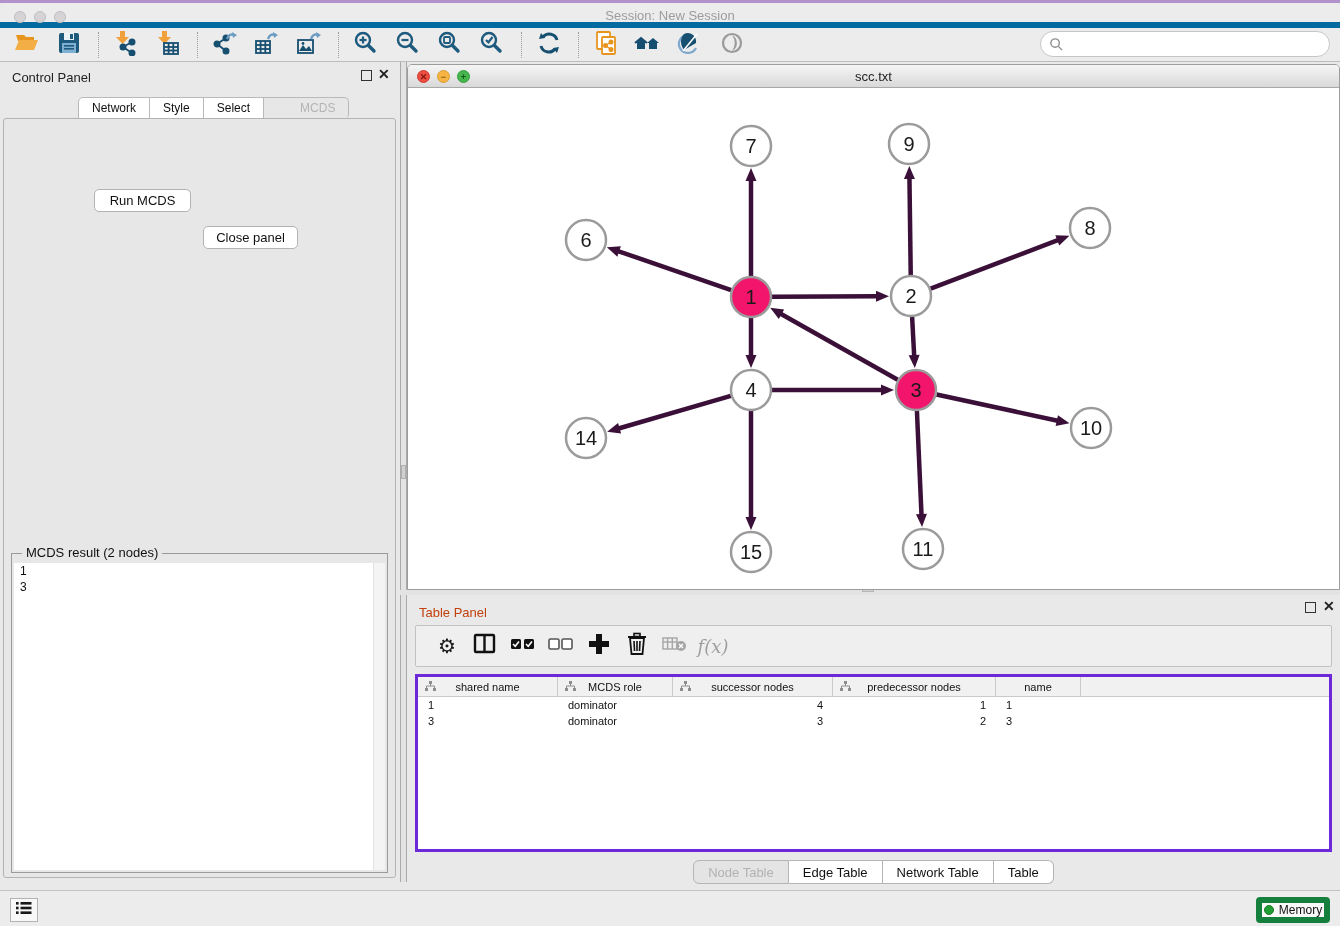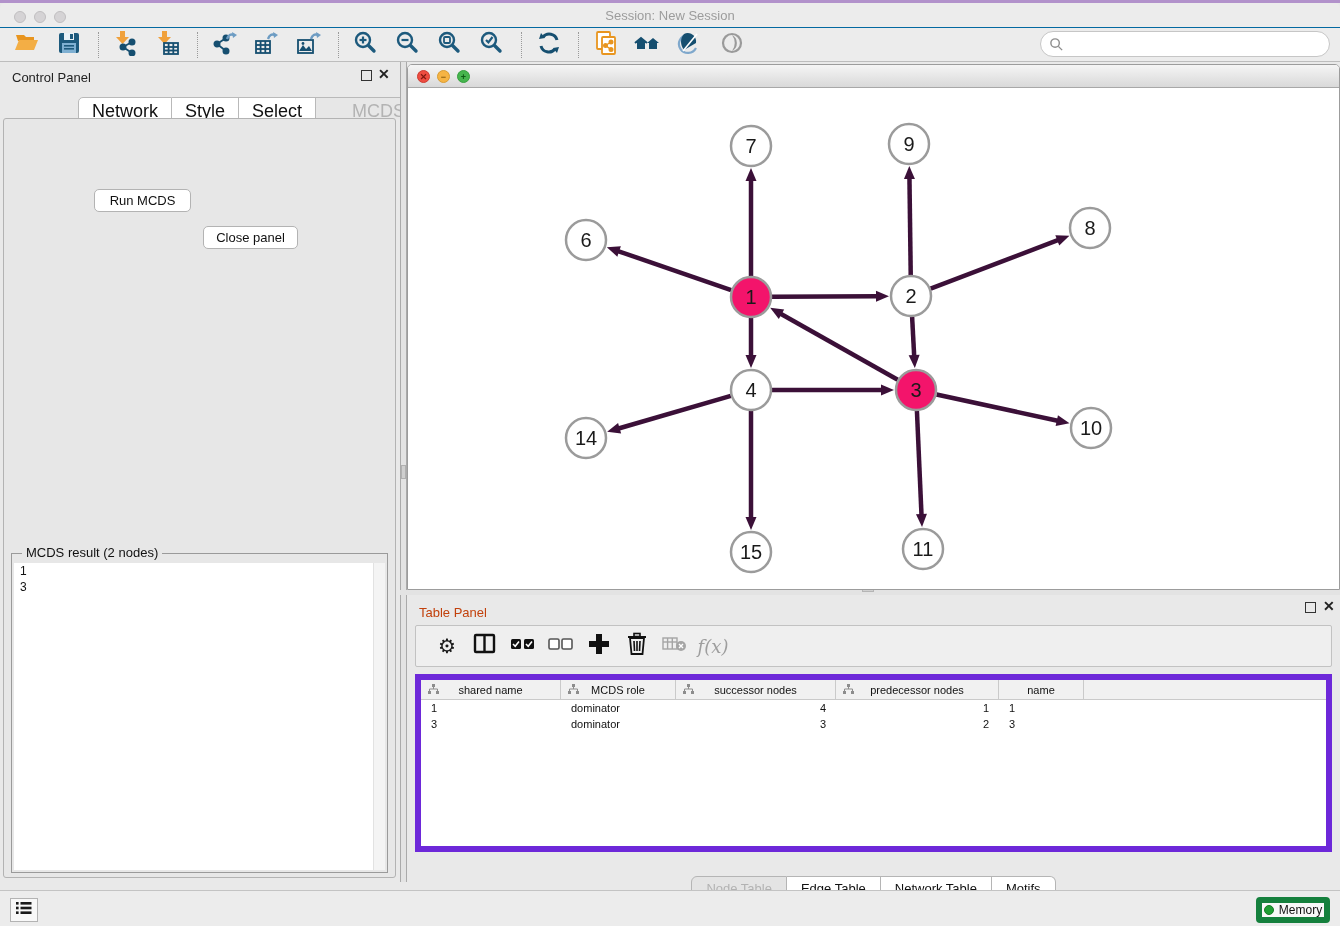--- a/index.html
+++ b/index.html
@@ -9,21 +9,21 @@
     background:#e9e9e9; position:relative; overflow:hidden;
     -webkit-font-smoothing:antialiased;
   }
   .abs { position:absolute; }
 
   
   #desktop-edge { top:0; left:0; width:1340px; height:3px; background:#b292cb; }
 
   
   #titlebar { top:3px; left:0; width:1340px; height:25px; background:#ececec;
-    border-bottom:1px solid #0369a1; border-radius:5px 5px 0 0; }
+    border-bottom:6px solid #0369a1; border-radius:5px 5px 0 0; }
   .tl-dot { width:12px; height:12px; border-radius:50%; background:#d5d3d5;
     border:1px solid #c0bec0; display:inline-block; margin-right:8px; }
   #titlebar .dots { position:absolute; left:14px; top:6px; }
   #titlebar .title { position:absolute; left:0; right:0; top:5px; text-align:center;
     font-size:13px; color:#9c9c9c; }
 
   
   #toolbar { top:28px; left:0; width:1340px; height:34px; background:#ececec;
     border-bottom:1px solid #bdbdbd; display:flex; align-items:center; padding-left:12px; }
   .tb-btn { width:30px; height:28px; display:flex; align-items:center; justify-content:center;
@@ -33,21 +33,21 @@
     background:#fff; border:1px solid #c6c6c6; border-radius:13px; display:flex; align-items:center; }
   #toolbar-search svg { margin-left:8px; }
   #toolbar-search input { border:none; outline:none; flex:1; font-size:13px; background:transparent; padding:0 8px 0 4px; }
 
   
   #control-panel { top:62px; left:0; width:400px; height:820px; background:#e9e9e9; }
   #cp-header { position:absolute; top:8px; left:12px; font-size:13px; color:#222; }
   .panel-float { position:absolute; top:8px; width:11px; height:11px; border:1.5px solid #333; }
   .panel-close { position:absolute; top:5px; font-size:14px; font-weight:bold; color:#222; line-height:14px; }
   #cp-tabs { position:absolute; top:35px; left:78px; display:flex; height:22px; }
-  .cp-tab { padding:3px 13px 0 13px; font-size:18px; background:#fff; border:1px solid #b9b9b9;
+  .cp-tab { padding:3px 13px 0 13px; font-size:12px; background:#fff; border:1px solid #b9b9b9;
     border-left:none; color:#111; }
   .cp-tab:first-child { border-left:1px solid #b9b9b9; border-radius:5px 0 0 0; }
   .cp-tab:last-child { border-radius:0 5px 5px 0; }
   .cp-tab.active { background:#e7e7e7; color:#b3b3b3; border-bottom-color:#e7e7e7;padding-left:36px; }
   #cp-content { position:absolute; top:56px; left:3px; right:4px; bottom:4px;
     background:#e7e7e7; border:1px solid #b3b3b3; border-radius:3px; }
   #cp-opt-label { position:absolute; top:19px; left:0; right:0; text-align:center; font-size:13px; color:#111; }
   #cp-dropdown { position:absolute; top:40px; left:40px; width:312px; height:22px; background:#fff;
     border:1px solid #b3b3b3; border-radius:5px; font-size:13px; display:flex; align-items:center;
     padding-left:12px; color:#111; }
@@ -88,31 +88,31 @@
   #h-grip { position:absolute; left:462px; top:-3px; width:12px; height:5px; background:#d0d0d0; border:1px solid #b5b5b5; }
 
   
   #table-panel { top:595px; left:407px; width:933px; height:295px; background:#e9e9e9; }
   #tp-header { position:absolute; top:10px; left:12px; font-size:13px; color:#c2410c; }
   #tp-toolbar { position:absolute; top:30px; left:8px; width:917px; height:42px; background:#efefef;
     border:1px solid #c2c2c2; border-radius:2px; display:flex; align-items:center; padding-left:16px; }
   .tp-icon { width:30px; height:30px; display:flex; align-items:center; justify-content:center; margin-right:8px; }
   .fx-label { font-family:"DejaVu Serif", serif; font-style:italic; font-size:18px; color:#9e9e9e; }
   #tp-table { position:absolute; top:79px; left:8px; width:917px; height:178px; background:#fff;
-    border:6px solid #6d28d9; overflow:hidden; }
+    border:3px solid #6d28d9; overflow:hidden; }
   #tp-head { display:flex; height:20px; background:#f1f1f1; border-bottom:1px solid #cacaca; }
   .th-cell { display:flex; align-items:center; justify-content:center; font-size:11px; color:#111;
     border-right:1px solid #cacaca; position:relative; }
   .th-cell svg { position:absolute; left:7px; }
   .tr-row { display:flex; height:16px; }
   .td-cell { font-size:11px; color:#111; line-height:16px; padding:0 10px; white-space:nowrap; overflow:hidden; }
 
   #tp-tabs { position:absolute; top:265px; left:0; right:0; display:flex; justify-content:center; }
   .tp-tab { height:24px; padding:4px 14px 0 14px; font-size:13px; background:#fff;
-    border:1px solid #b5b5b5; border-left:none; color:#111;margin-top:16px; }
+    border:1px solid #b5b5b5; border-left:none; color:#111; }
   .tp-tab:first-child { border-left:1px solid #b5b5b5; border-radius:6px 0 0 6px; }
   .tp-tab:last-child { border-radius:0 6px 6px 0; }
   .tp-tab.active { background:#e4e4e4; color:#b2b2b2; }
 
   
   #status-bar { top:890px; left:0; width:1340px; height:36px; background:#ececec; border-top:1px solid #c3c3c3; }
   #list-btn { position:absolute; left:10px; top:7px; width:28px; height:24px; background:#f8f8f8;
     border:1px solid #b3b3b3; display:flex; align-items:center; justify-content:center; }
   #memory-btn { position:absolute; right:10px; top:6px; width:74px; height:26px; background:#f8f8f8;
     border:6px solid #15803d; border-radius:4px; display:flex; align-items:center; justify-content:center;
@@ -336,20 +336,21 @@
   </div>
 <div id="h-splitter" class="abs">
     <div id="h-grip"></div>
   </div>
 
 <div id="network-frame" class="abs">
   <div id="nf-titlebar">
     <span class="nf-light" id="nf-close">✕</span>
     <span class="nf-light" id="nf-min">−</span>
     <span class="nf-light" id="nf-max">+</span>
+    <div id="nf-title">scc.txt</div>
   </div>
   <div id="network-canvas">
     <svg width="931" height="501" viewBox="0 0 931 501">
         <g>
           <line x1="343" y1="188" x2="343" y2="91" stroke="#3b1038" stroke-width="4.5"></line>
           <polygon points="343,80 348.5,93 337.5,93" fill="#3b1038"></polygon>
         </g>
         <g>
           <line x1="323.15100568517136" y1="202.143074691241" x2="209.191276780445" y2="162.77516834233558" stroke="#3b1038" stroke-width="4.5"></line>
           <polygon points="198.79418452029668,159.18344556155705 212.87751858177035,158.2296627178575 209.28579580099182,168.62675497800583" fill="#3b1038"></polygon>
@@ -602,21 +603,21 @@
           <div class="td-cell" style="width: 163px; text-align: right;">2</div>
           <div class="td-cell" style="width: 85px; text-align: left;">3</div>
         </div>
       </div>
   </div>
 
   <div id="tp-tabs">
       <div class="tp-tab active">Node Table</div>
       <div class="tp-tab">Edge Table</div>
       <div class="tp-tab">Network Table</div>
-      <div class="tp-tab">Motifs</div>
+      <div class="tp-tab">Table</div>
     </div>
 </div>
 
 <div id="status-bar" class="abs">
   <div id="list-btn">
       <span>
     <svg width="18" height="16" viewBox="0 0 18 16">
           <g fill="#1a1a1a">
             <rect x="1" y="2" width="2.6" height="2.6"></rect>
             <rect x="5.5" y="2" width="11" height="2.6"></rect>

